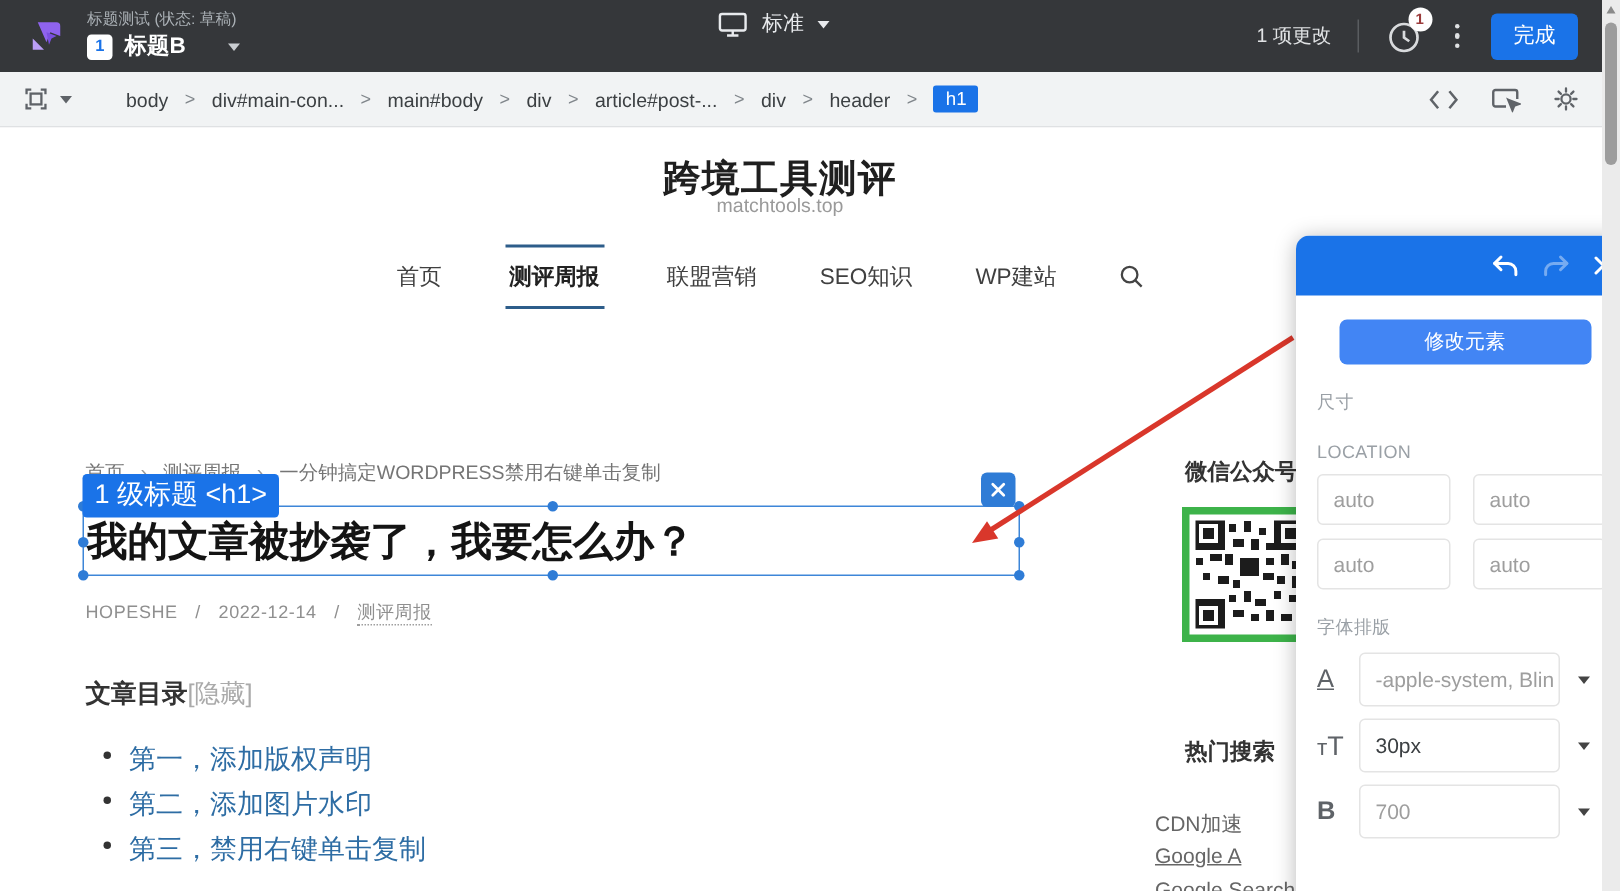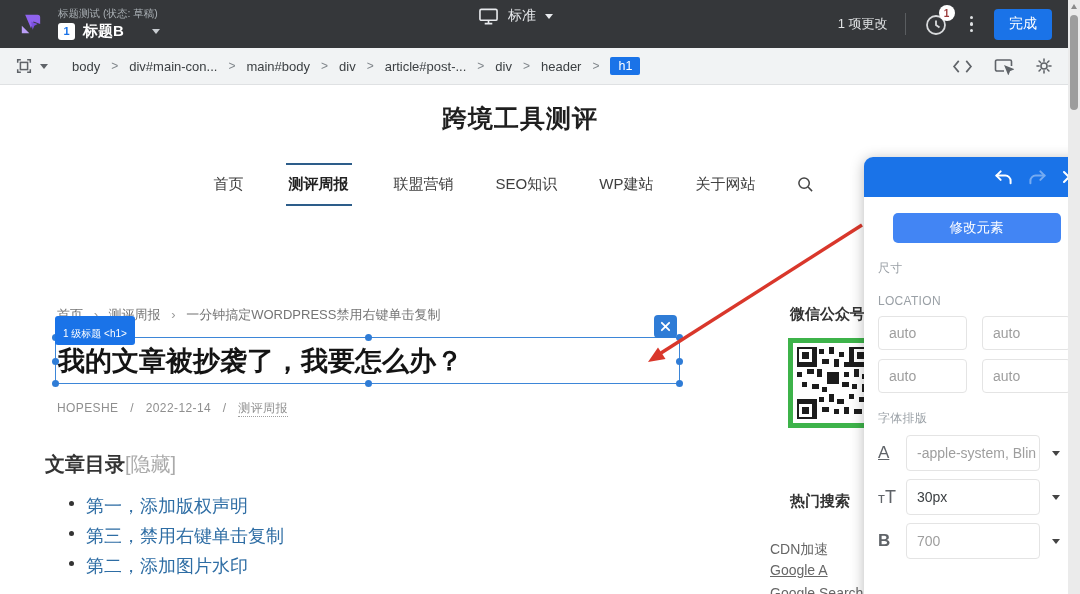--- a/index.html
+++ b/index.html
@@ -25,47 +25,47 @@
   .history { position:relative; width:26px; height:26px; cursor:pointer; }
   .history-badge { position:absolute; top:-6px; right:-6px; width:16px; height:16px; background:#fff; border-radius:50%; color:#9b3b3b; font-size:10px; font-weight:bold; display:flex; align-items:center; justify-content:center; }
   .kebab { display:flex; flex-direction:column; gap:3px; padding:4px; cursor:pointer; }
   .kebab i { width:3.5px; height:3.5px; background:#dfe1e3; border-radius:50%; }
   .done-btn { width:58px; height:31px; background:var(--accent,#1a73e8); border:none; border-radius:4px; color:#fff; font-size:14px; cursor:pointer; font-family:inherit; }
 
   
   .dombar { width:1068px; height:37px; background:#f1f3f4; border-bottom:1px solid #dfe1e3; display:flex; align-items:center; padding:0 15px; font-size:13px; color:#3c4043; }
   .frame-ic { display:flex; align-items:center; gap:7px; cursor:pointer; color:#5f6368; }
   .frame-ic .caret { color:#5f6368; }
-  .crumbs { display:flex; align-items:center; margin-left:24px; }
+  .crumbs { display:flex; align-items:center; margin-left:36px; }
   .crumb { cursor:pointer; }
   .crumb-sep { color:#80868b; margin:0 11px; font-size:12px; }
   .crumb-h1 { background:var(--accent,#1a73e8); color:#fff; padding:2px 8px; border-radius:2px; font-size:12.5px; cursor:pointer; }
   .dombar-right { margin-left:auto; display:flex; align-items:center; gap:21px; color:#5f6368; }
   .dombar-right > span { cursor:pointer; display:flex; }
 
   
   .viewport { position:relative; width:1068px; height:509px; background:#fff; overflow:hidden; }
   .site-title { position:absolute; top:17px; left:0; width:1040px; text-align:center; font-size:25px; font-weight:700; color:#1f1f1f; letter-spacing:1px; }
   .site-domain { position:absolute; top:44px; left:0; width:1040px; text-align:center; font-size:13px; color:#9a9a9a; }
   .site-nav { position:absolute; top:78px; left:0; width:1028px; display:flex; justify-content:center; align-items:center; gap:42px; }
   .nav-item { font-size:15px; color:#404040; padding:12px 0; cursor:pointer; }
   .nav-item.active { font-weight:700; color:#222; border-top:2px solid #2d5d8a; border-bottom:2px solid #2d5d8a; padding:10px 3px; }
   .nav-search { cursor:pointer; display:flex; }
 
   .post-crumb { position:absolute; left:57px; top:221px; font-size:13px; color:#757575; white-space:nowrap; }
   .post-crumb .sep { margin:0 7px; color:#999; }
-  .sel-label { position:absolute; left:55px; top:231px; background:var(--accent,#1a73e8); color:#fff; font-size:10px; padding:11px 8px 4px; border-radius:3px; white-space:nowrap; z-index:4; }
+  .sel-label { position:absolute; left:55px; top:231px; background:var(--accent,#1a73e8); color:#fff; font-size:18px; padding:1px 8px 4px; border-radius:3px; white-space:nowrap; z-index:4; }
   .sel-box { position:absolute; left:55px; top:252px; width:625px; height:47px; border:1.6px solid #3d86d8; z-index:3; }
   .handle { position:absolute; width:7px; height:7px; background:#2f7cd6; border-radius:50%; z-index:4; cursor:pointer; }
   .post-title { position:absolute; left:58px; top:258px; font-size:27px; font-weight:700; color:#141414; z-index:2; white-space:nowrap; }
   .sel-close { position:absolute; left:654px; top:230px; width:23px; height:23px; background:#2f7cd6; border:none; border-radius:4px; display:flex; align-items:center; justify-content:center; cursor:pointer; z-index:5; }
   .post-meta { position:absolute; left:57px; top:315px; font-size:12px; color:#8f8f8f; letter-spacing:.4px; }
   .post-meta .msep { margin:0 8px; }
   .post-meta .mcat { border-bottom:1px dotted #9f9f9f; padding-bottom:1px; cursor:pointer; }
-  .toc-head { position:absolute; left:45px; top:366px; font-size:20px; }
+  .toc-head { position:absolute; left:57px; top:366px; font-size:17px; }
   .toc-title { font-weight:700; color:#333; }
   .toc-toggle { color:#aaa; cursor:pointer; }
   .toc-list { position:absolute; left:86px; top:409px; list-style:none; }
   .toc-list li { position:relative; height:30px; font-size:18px; }
   .toc-list li::before { content:""; position:absolute; left:-17px; top:7px; width:5px; height:5px; background:#333; border-radius:50%; }
   .toc-list a { color:#2e6da4; text-decoration:none; cursor:pointer; }
 
   
   .side-wechat { position:absolute; left:790px; top:220px; font-size:15px; font-weight:700; color:#333; white-space:nowrap; }
   .qr-wrap { position:absolute; left:788px; top:253px; width:90px; height:90px; border:5px solid #3db34a; background:#fff; padding:4px; }
@@ -191,28 +191,28 @@
           <circle cx="10" cy="10" r="3.4"></circle>
           <path d="M10 2.2 v2.4 M10 15.4 v2.4 M2.2 10 h2.4 M15.4 10 h2.4 M4.5 4.5 l1.7 1.7 M13.8 13.8 l1.7 1.7 M15.5 4.5 l-1.7 1.7 M6.2 13.8 l-1.7 1.7"></path>
         </svg>
       </span>
     </div>
   </div>
 
   <div class="viewport">
 
     <div class="site-title">跨境工具测评</div>
+    <div class="site-domain">matchtools.top</div>
 
     <nav class="site-nav">
       <span class="nav-item">首页</span>
       <span class="nav-item active">测评周报</span>
       <span class="nav-item">联盟营销</span>
       <span class="nav-item">SEO知识</span>
       <span class="nav-item">WP建站</span>
-      <span class="nav-item">关于网站</span>
       <span class="nav-search">
         <svg viewBox="0 0 18 18" width="17" height="17" fill="none" stroke="#444" stroke-width="1.6">
           <circle cx="7.5" cy="7.5" r="5.5"></circle>
             <path d="M11.7 11.7 L16 16"></path>
         </svg>
       </span>
     </nav>
 
     <div class="post-crumb">
       <span>首页</span>
@@ -249,22 +249,22 @@
       <span>2022-12-14</span>
       <span class="msep">/</span>
       <span class="mcat">测评周报</span>
     </div>
 
     <div class="toc-head">
       <span class="toc-title">文章目录</span><span class="toc-toggle">[隐藏]</span>
     </div>
     <ul class="toc-list">
       <li><a>第一，添加版权声明</a></li>
+      <li><a>第二，添加图片水印</a></li>
       <li><a>第三，禁用右键单击复制</a></li>
-      <li><a>第二，添加图片水印</a></li>
     </ul>
 
     <div class="side-wechat">微信公众号</div>
     <div class="qr-wrap">
       <svg viewBox="0 0 29 29" width="72" height="72" shape-rendering="crispEdges" fill="#1c1c1c">
         <path d="M0 0h7v7H0z M22 0h7v7h-7z M0 22h7v7H0z" fill="none" stroke="#1c1c1c" stroke-width="2"></path>
         <rect x="2" y="2" width="3" height="3"></rect>
           <rect x="24" y="2" width="3" height="3"></rect>
           <rect x="2" y="24" width="3" height="3"></rect>
         <rect x="9" y="1" width="2" height="2"></rect>

